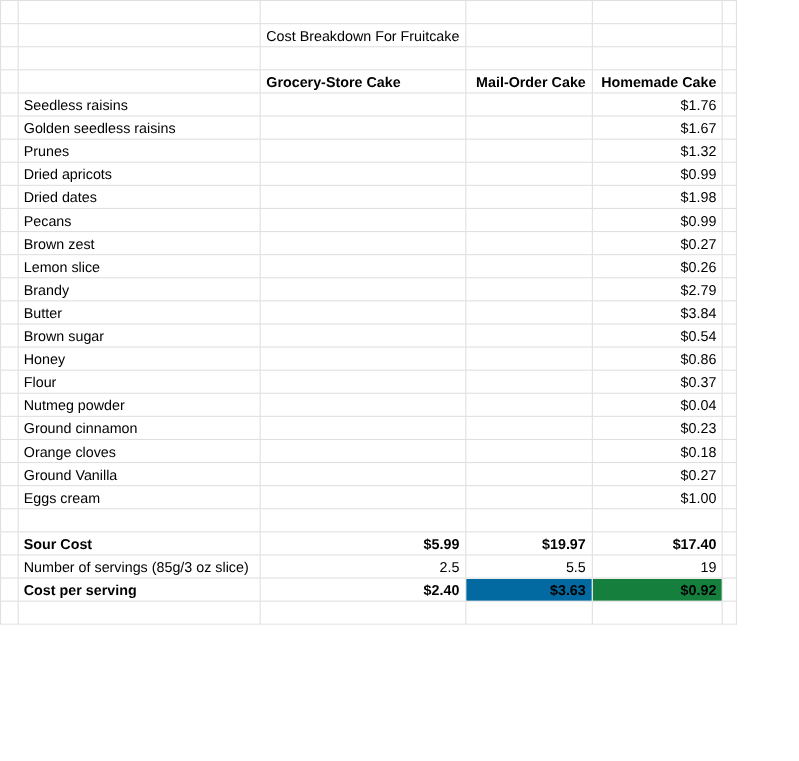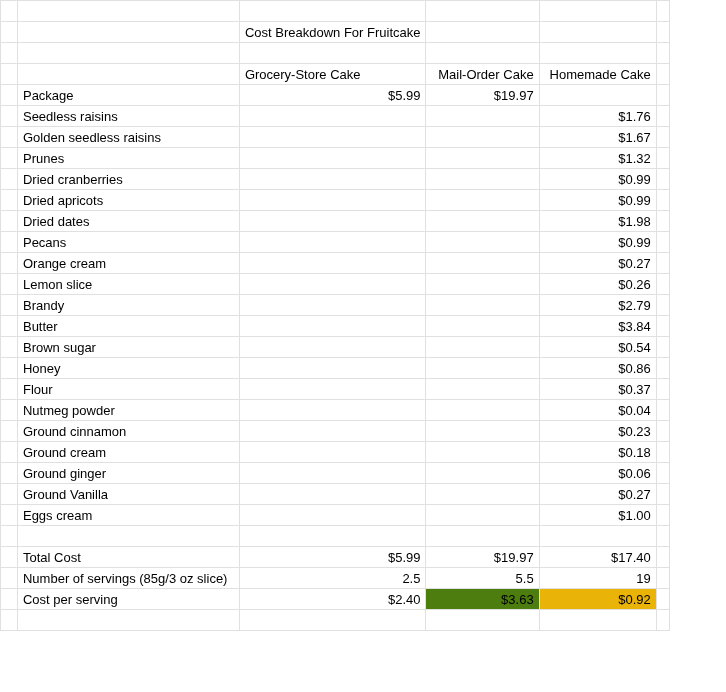--- a/index.html
+++ b/index.html
@@ -22,23 +22,23 @@
       white-space: nowrap;
       overflow: hidden;
     }
     .col-a { width: 30px; }
     .col-b { width: 236px; }
     .col-c { width: 186px; }
     .col-d { width: 128px; }
     .col-e { width: 128px; }
     .col-f { width: 18px; }
     .right { text-align: right; }
-    .bold { font-weight: normal; }
-    .hl-red { background-color: #4d7c0f; }
-    .hl-green { background-color: #eab308; }
+    .bold { font-weight: bold; }
+    .hl-red { background-color: #0369a1; }
+    .hl-green { background-color: #15803d; }
   </style>
 </head>
 <body>
 
 <table class="sheet">
   <colgroup>
     <col class="col-a">
       <col class="col-b">
       <col class="col-c">
       <col class="col-d">
@@ -71,28 +71,20 @@
         <td></td>
       </tr>
     <tr>
       <td></td>
       <td></td>
       <td class="bold">Grocery-Store Cake</td>
       <td class="bold right">Mail-Order Cake</td>
       <td class="bold right">Homemade Cake</td>
       <td></td>
     </tr>
-  <tr>
-        <td></td>
-        <td>Package</td>
-        <td class="right">$5.99</td>
-        <td class="right">$19.97</td>
-        <td class="right"></td>
-        <td></td>
-      </tr>
       <tr>
         <td></td>
         <td>Seedless raisins</td>
         <td class="right"></td>
         <td class="right"></td>
         <td class="right">$1.76</td>
         <td></td>
       </tr>
       <tr>
         <td></td>
@@ -105,53 +97,45 @@
       <tr>
         <td></td>
         <td>Prunes</td>
         <td class="right"></td>
         <td class="right"></td>
         <td class="right">$1.32</td>
         <td></td>
       </tr>
       <tr>
         <td></td>
-        <td>Dried cranberries</td>
+        <td>Dried apricots</td>
         <td class="right"></td>
         <td class="right"></td>
         <td class="right">$0.99</td>
         <td></td>
       </tr>
       <tr>
         <td></td>
-        <td>Dried apricots</td>
+        <td>Dried dates</td>
+        <td class="right"></td>
+        <td class="right"></td>
+        <td class="right">$1.98</td>
+        <td></td>
+      </tr>
+      <tr>
+        <td></td>
+        <td>Pecans</td>
         <td class="right"></td>
         <td class="right"></td>
         <td class="right">$0.99</td>
         <td></td>
       </tr>
       <tr>
         <td></td>
-        <td>Dried dates</td>
-        <td class="right"></td>
-        <td class="right"></td>
-        <td class="right">$1.98</td>
-        <td></td>
-      </tr>
-      <tr>
-        <td></td>
-        <td>Pecans</td>
-        <td class="right"></td>
-        <td class="right"></td>
-        <td class="right">$0.99</td>
-        <td></td>
-      </tr>
-      <tr>
-        <td></td>
-        <td>Orange cream</td>
+        <td>Brown zest</td>
         <td class="right"></td>
         <td class="right"></td>
         <td class="right">$0.27</td>
         <td></td>
       </tr>
       <tr>
         <td></td>
         <td>Lemon slice</td>
         <td class="right"></td>
         <td class="right"></td>
@@ -209,36 +193,28 @@
       <tr>
         <td></td>
         <td>Ground cinnamon</td>
         <td class="right"></td>
         <td class="right"></td>
         <td class="right">$0.23</td>
         <td></td>
       </tr>
       <tr>
         <td></td>
-        <td>Ground cream</td>
+        <td>Orange cloves</td>
         <td class="right"></td>
         <td class="right"></td>
         <td class="right">$0.18</td>
         <td></td>
       </tr>
       <tr>
         <td></td>
-        <td>Ground ginger</td>
-        <td class="right"></td>
-        <td class="right"></td>
-        <td class="right">$0.06</td>
-        <td></td>
-      </tr>
-      <tr>
-        <td></td>
         <td>Ground Vanilla</td>
         <td class="right"></td>
         <td class="right"></td>
         <td class="right">$0.27</td>
         <td></td>
       </tr>
       <tr>
         <td></td>
         <td>Eggs cream</td>
         <td class="right"></td>
@@ -249,21 +225,21 @@
       <tr>
         <td></td>
         <td></td>
         <td></td>
         <td></td>
         <td></td>
         <td></td>
       </tr>
       <tr>
         <td></td>
-        <td class="bold">Total Cost</td>
+        <td class="bold">Sour Cost</td>
         <td class="right bold">$5.99</td>
         <td class="right bold">$19.97</td>
         <td class="right bold">$17.40</td>
         <td></td>
       </tr>
       <tr>
         <td></td>
         <td>Number of servings (85g/3 oz slice)</td>
         <td class="right">2.5</td>
         <td class="right">5.5</td>

